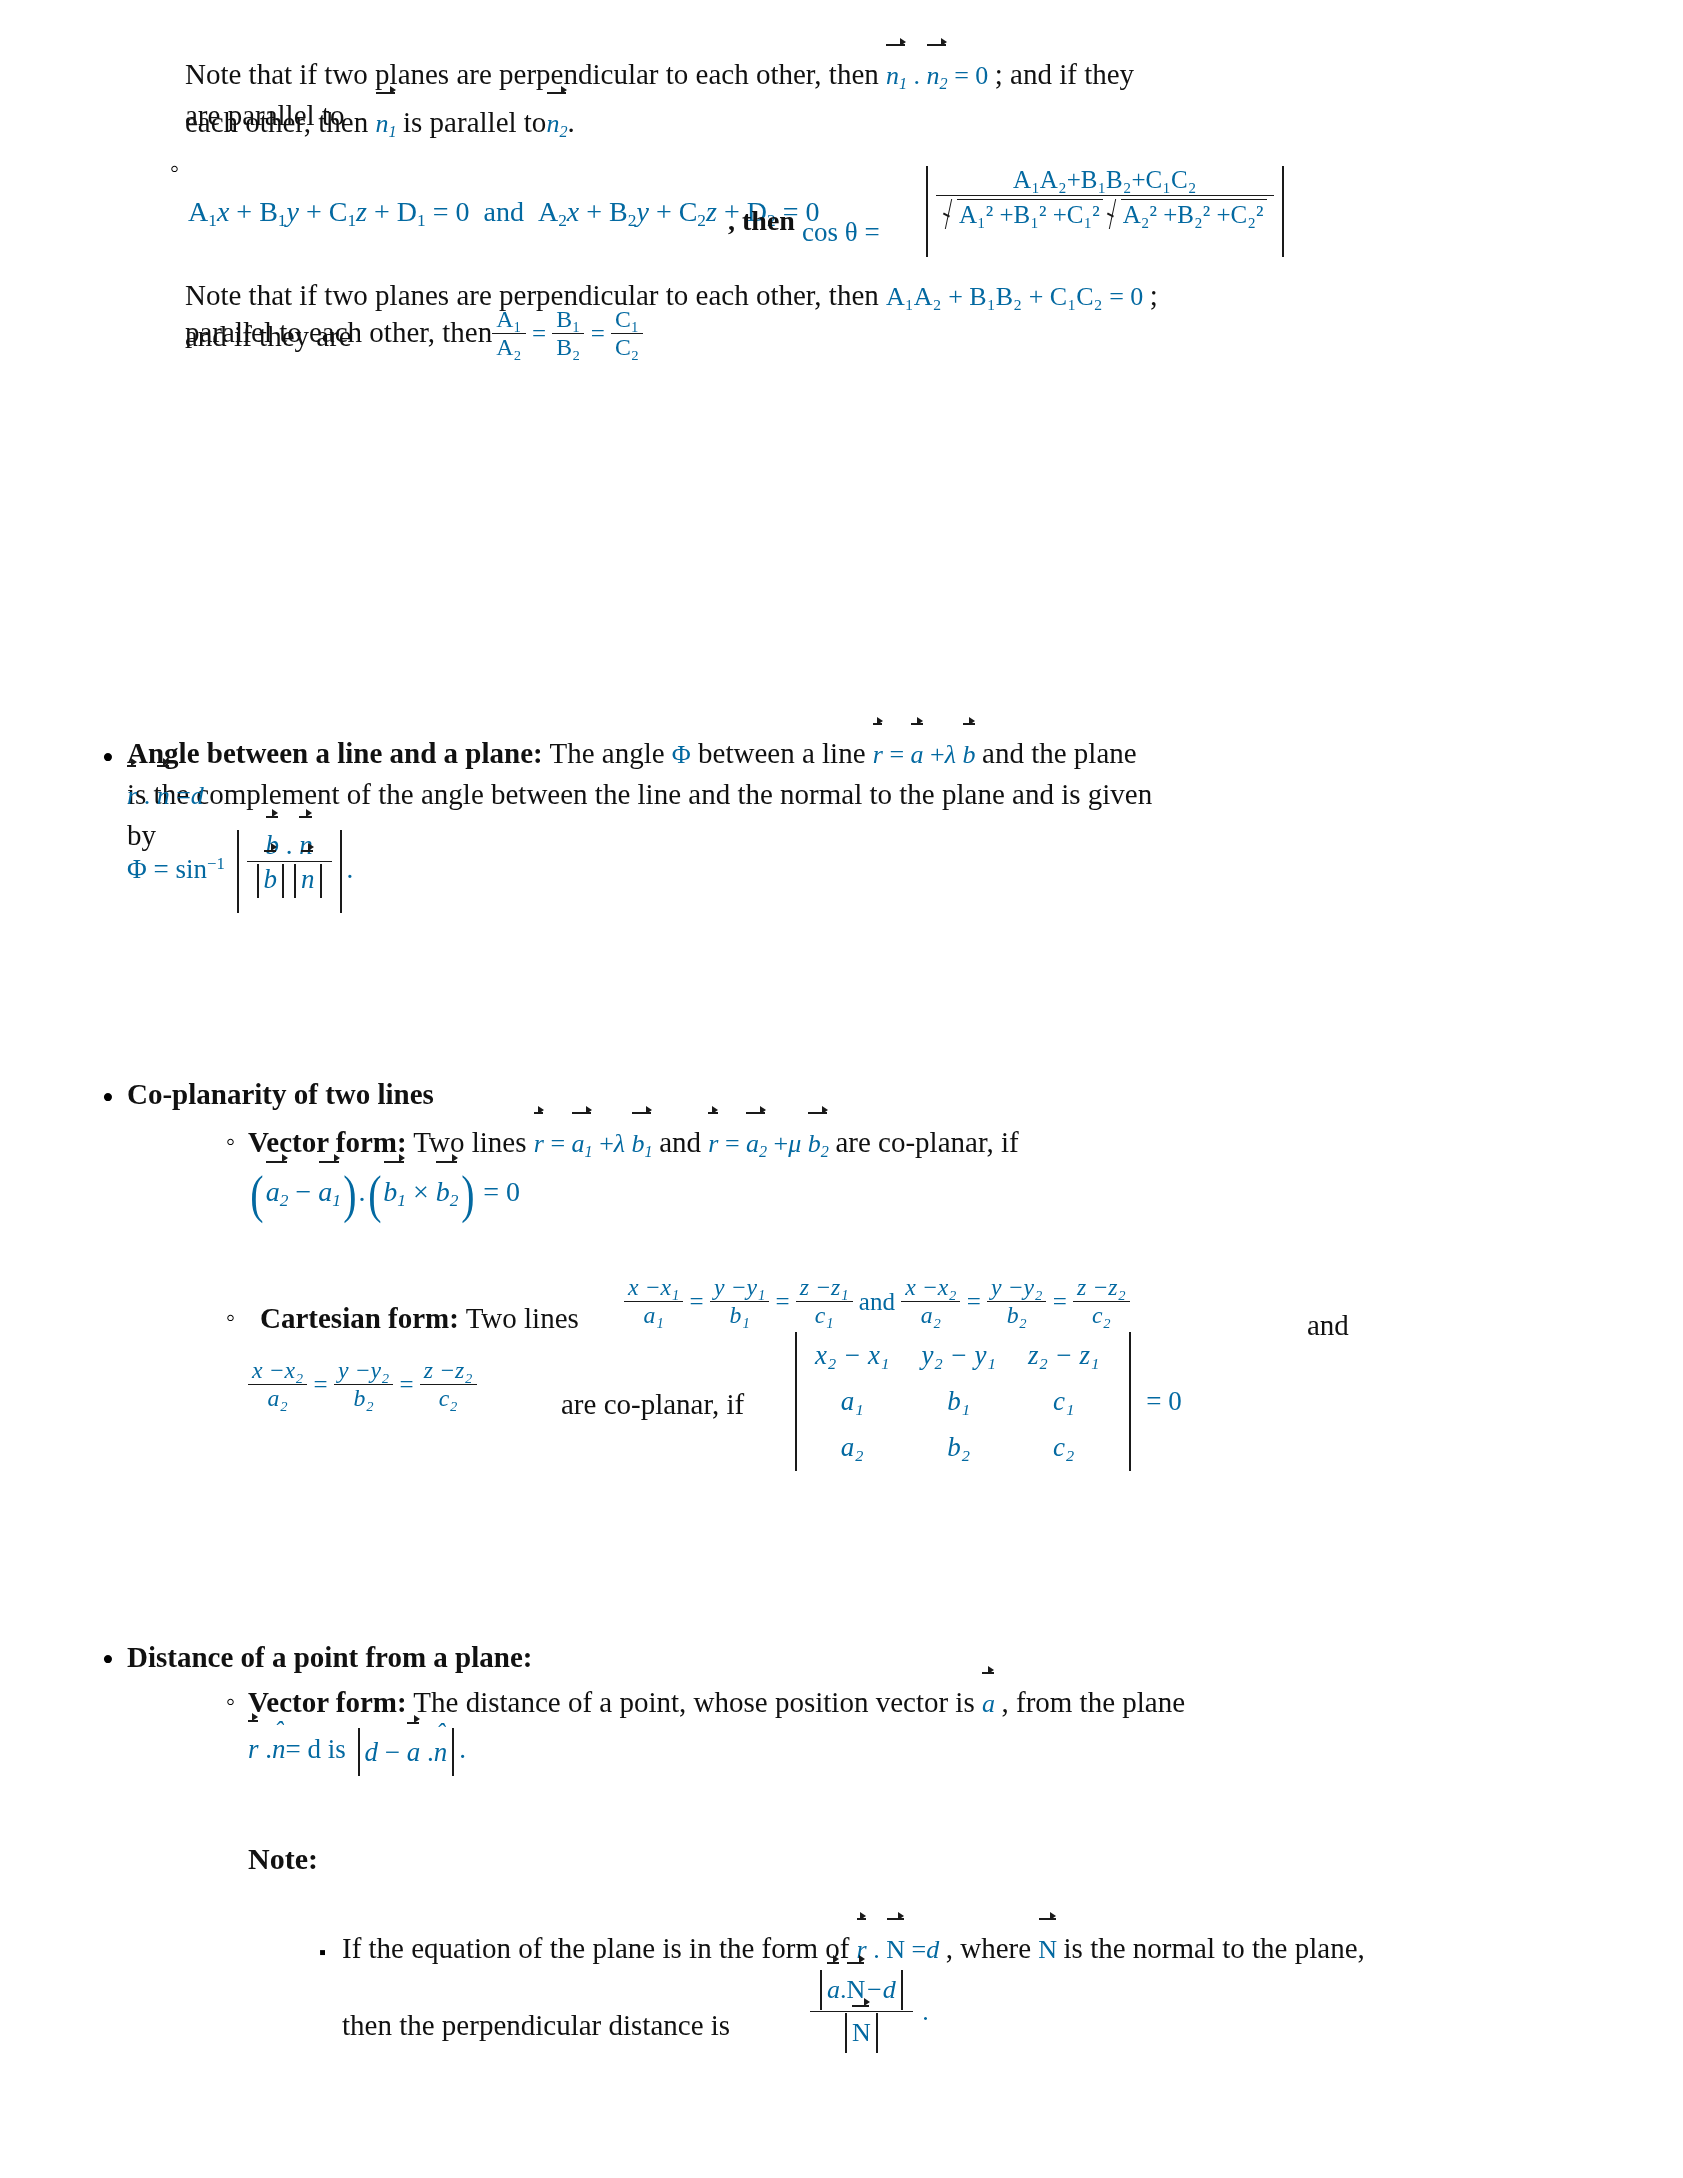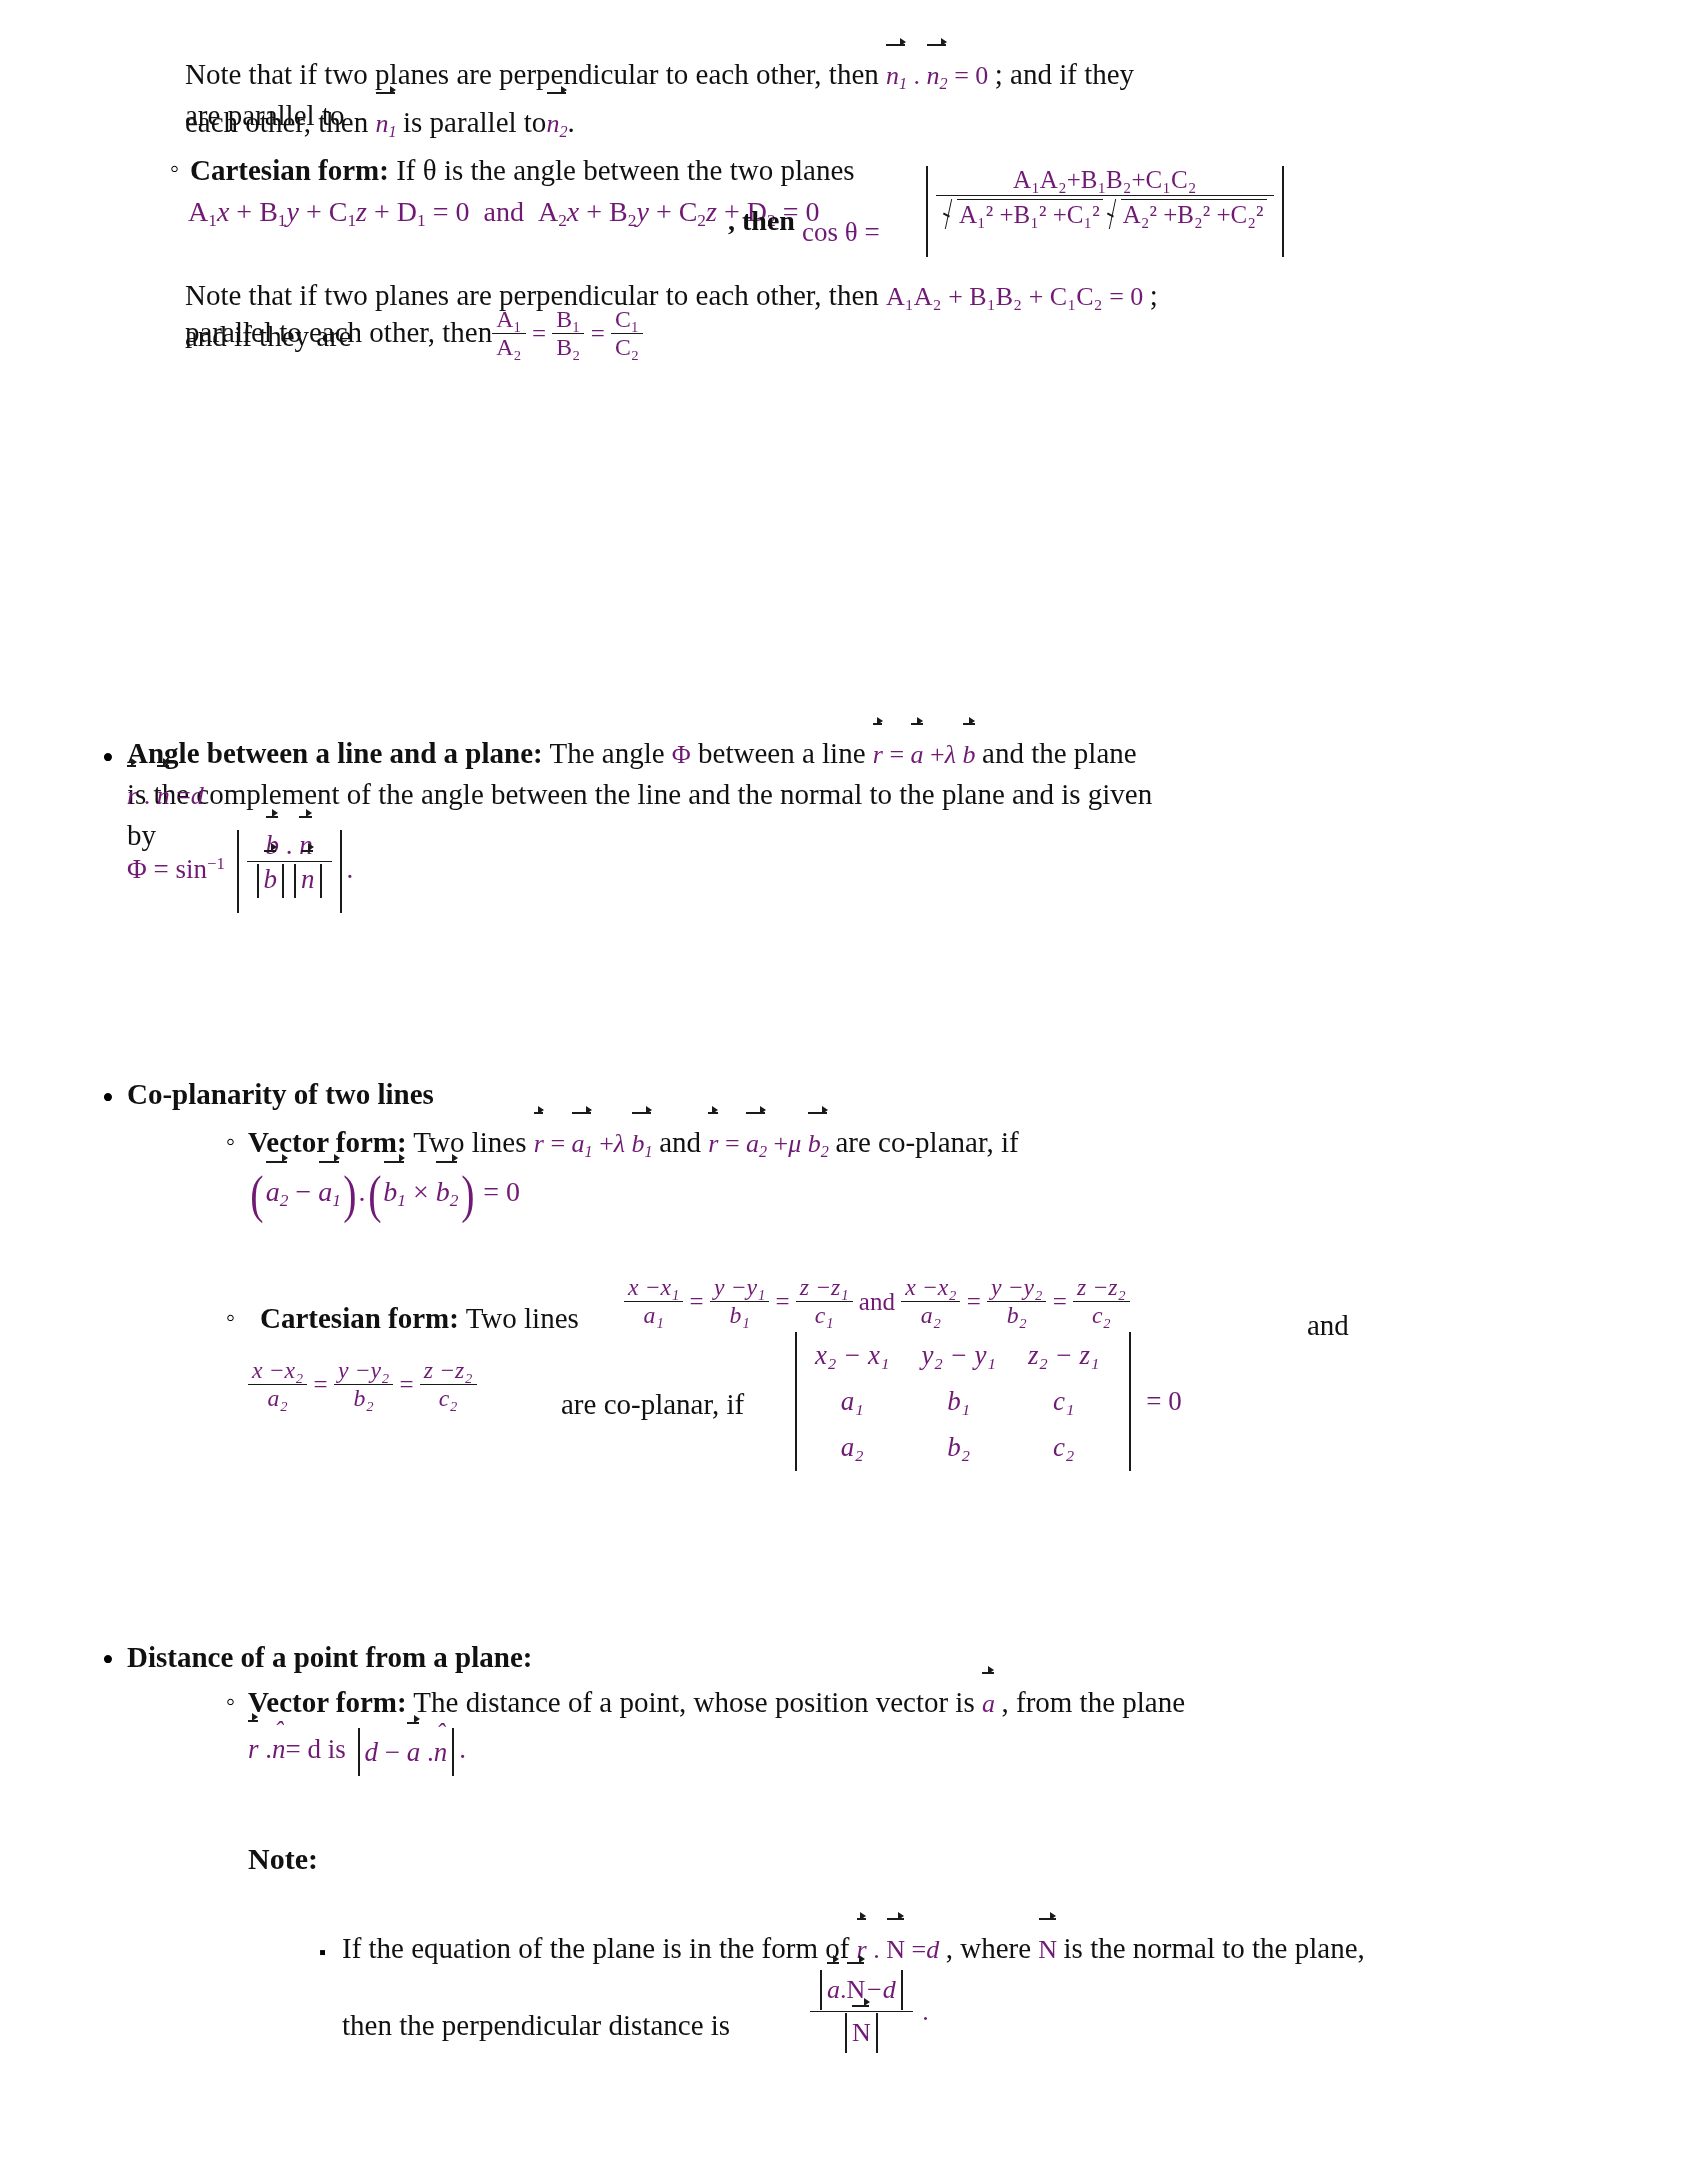--- a/index.html
+++ b/index.html
@@ -45,21 +45,21 @@
   .disc { font-size: 34px; line-height: 1; }
   .circ { font-size: 26px; line-height: 1; }
   .sq   { font-size: 20px; line-height: 1; }
 
   
   .math {
     position: absolute;
     font-family: "Liberation Serif", serif;
     font-size: 27px;
     white-space: nowrap;
-    color: #701a75;
+    color: #0369a1;
   }
   .mi { font-style: italic; }
   .up { font-style: normal; }
 
   sub.s { font-size: 0.62em; vertical-align: -0.28em; font-style: normal;}
   sub.si { font-size: 0.62em; vertical-align: -0.28em; font-style: italic;}
   sup.s { font-size: 0.62em; vertical-align: 0.52em; font-style: normal;}
 
   
   .vec {
@@ -227,24 +227,20 @@
 
   <div class="para" style="left:185px; top:102px; width:980px;">
     <span>each other, then</span>
     <span class="math" style="position:static; font-size:26px;margin-top:12px;">
       <span class="vec mi"><span>n</span><sub class="si">1</sub></span>
     </span>
     <span>is parallel to</span><span class="math" style="position:static; font-size:26px;"><span class="vec mi"><span>n</span><sub class="si">2</sub></span></span><span>.</span>
   </div>
 
   <div class="circ" style="left:170px; top:156px;">◦</div>
-  <div class="para" style="left:190px; top:150px; width:950px;">
-    <span class="bold">Cartesian form:</span>
-    <span>If θ is the angle between the two planes</span>
-  </div>
 
   <div class="math" style="left:188px; top:196px; font-size:28px;">
     <span class="up">A<sub class="s">1</sub><span class="mi">x</span> + B<sub class="s">1</sub><span class="mi">y</span> + C<sub class="s">1</sub><span class="mi">z</span> + D<sub class="s">1</sub> = 0&nbsp; and &nbsp;A<sub class="s">2</sub><span class="mi">x</span> + B<sub class="s">2</sub><span class="mi">y</span> + C<sub class="s">2</sub><span class="mi">z</span> + D<sub class="s">2</sub> = 0</span>
   </div>
   <div class="para bold" style="left:728px; top:201px; font-size:28px;">
     <span>, then</span>
   </div>
   <div class="math" style="left:802px; top:201px; font-size:27px;margin-top:16px;">
     <span>cos θ =</span>
   </div>

